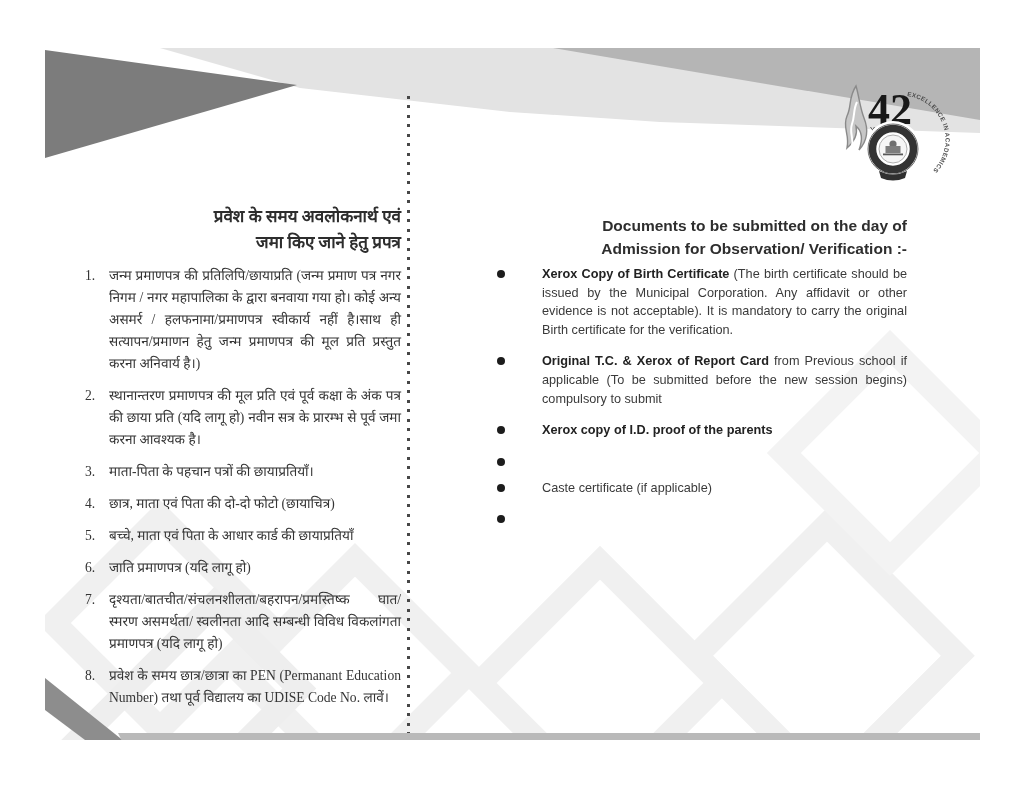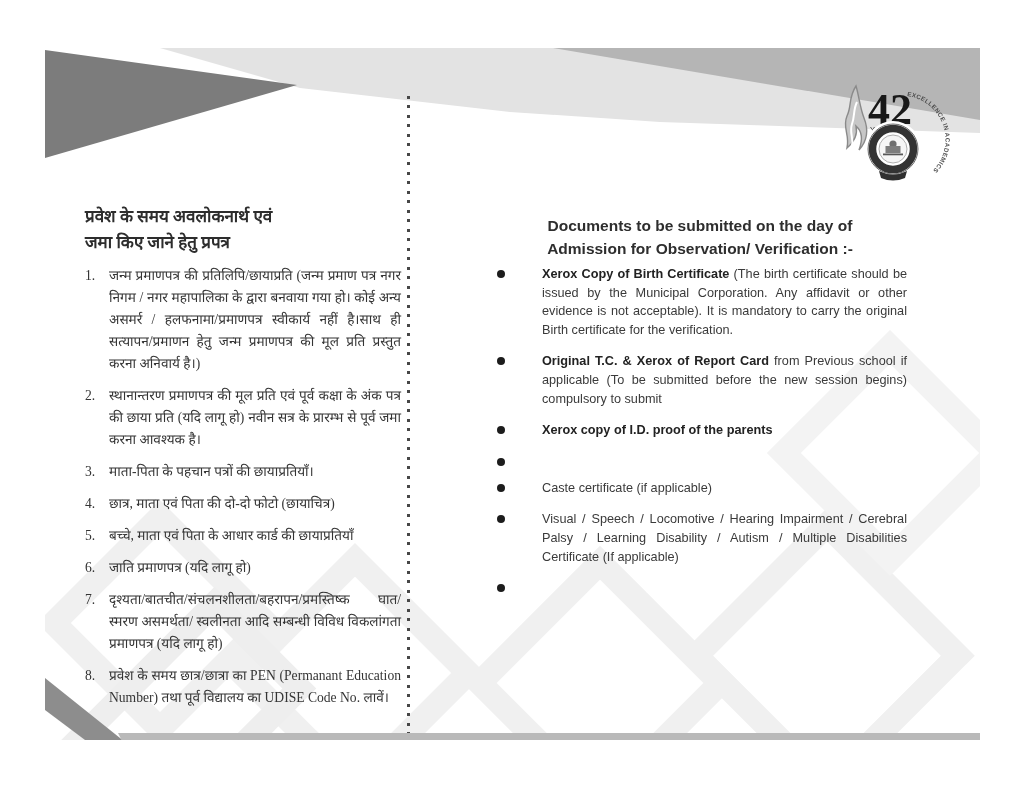--- a/index.html
+++ b/index.html
@@ -7,28 +7,28 @@
           font-family:"Liberation Sans","DejaVu Sans",sans-serif;}
   .page{position:absolute;left:45px;top:48px;width:935px;height:712px;background:#ffffff;}
   .deco{position:absolute;left:0;top:0;width:935px;height:712px;pointer-events:none;}
   .divider-dotted{
     position:absolute;left:362px;top:48px;width:3px;height:637px;
     background-image:repeating-linear-gradient(to bottom,#474747 0px,#474747 2.6px,transparent 2.6px,transparent 9.5px);
   }
   
   .col-left{position:absolute;left:40px;top:156px;width:316px;color:#343434;
             font-family:"Liberation Serif","DejaVu Serif",serif;}
-  .h-heading{text-align:left;font-weight:bold;font-size:17px;line-height:26px;color:#2d2d2d;}
+  .h-heading{text-align:right;font-weight:bold;font-size:17px;line-height:26px;color:#2d2d2d;}
   .h-list{margin-top:9px;}
   .h-item{display:flex;margin-bottom:10px;font-size:13.6px;line-height:22px;}
   .h-item .num{width:24px;flex:0 0 24px;text-align:left;}
   .h-item .h-text{flex:1;text-align:justify;}
   
   .col-right{position:absolute;left:448px;top:166px;width:414px;color:#3a3a3a;}
-  .e-heading{text-align:center;font-weight:bold;font-size:15.5px;line-height:23px;color:#2e2e2e;}
+  .e-heading{text-align:right;font-weight:bold;font-size:15.5px;line-height:23px;color:#2e2e2e;}
   .e-list{margin-top:5px;}
   .e-item{display:flex;margin-bottom:13px;font-size:12.7px;line-height:18.6px;}
   .e-item .dot{flex:0 0 8px;width:8px;height:8px;border-radius:50%;background:#1c1c1c;margin:5px 0 0 4px;}
   .e-item .e-text{flex:1;margin-left:37px;text-align:justify;}
   .e-text b{color:#222222;}
   
   .logo{position:absolute;left:790px;top:32px;width:122px;height:106px;}
 </style>
 </head>
 <body>
@@ -144,22 +144,18 @@
         </div>
         <div class="e-item">
           <span class="dot"></span>
         </div>
         <div class="e-item">
           <span class="dot"></span>
           <span class="e-text"><b></b><span>Caste certificate (if applicable)</span></span>
         </div>
         <div class="e-item">
           <span class="dot"></span>
-          <span class="e-text"><b></b><span>Visual / Speech / Locomotive / Hearing Impairment / Cerebral Palsy / Learning Disability / Autism / Multiple Disabilities Certificate (If applicable)</span></span>
-        </div>
-        <div class="e-item">
-          <span class="dot"></span>
         </div>
       </div>
     </div>
 
   </div>
 </div>
 
 </body></html>

